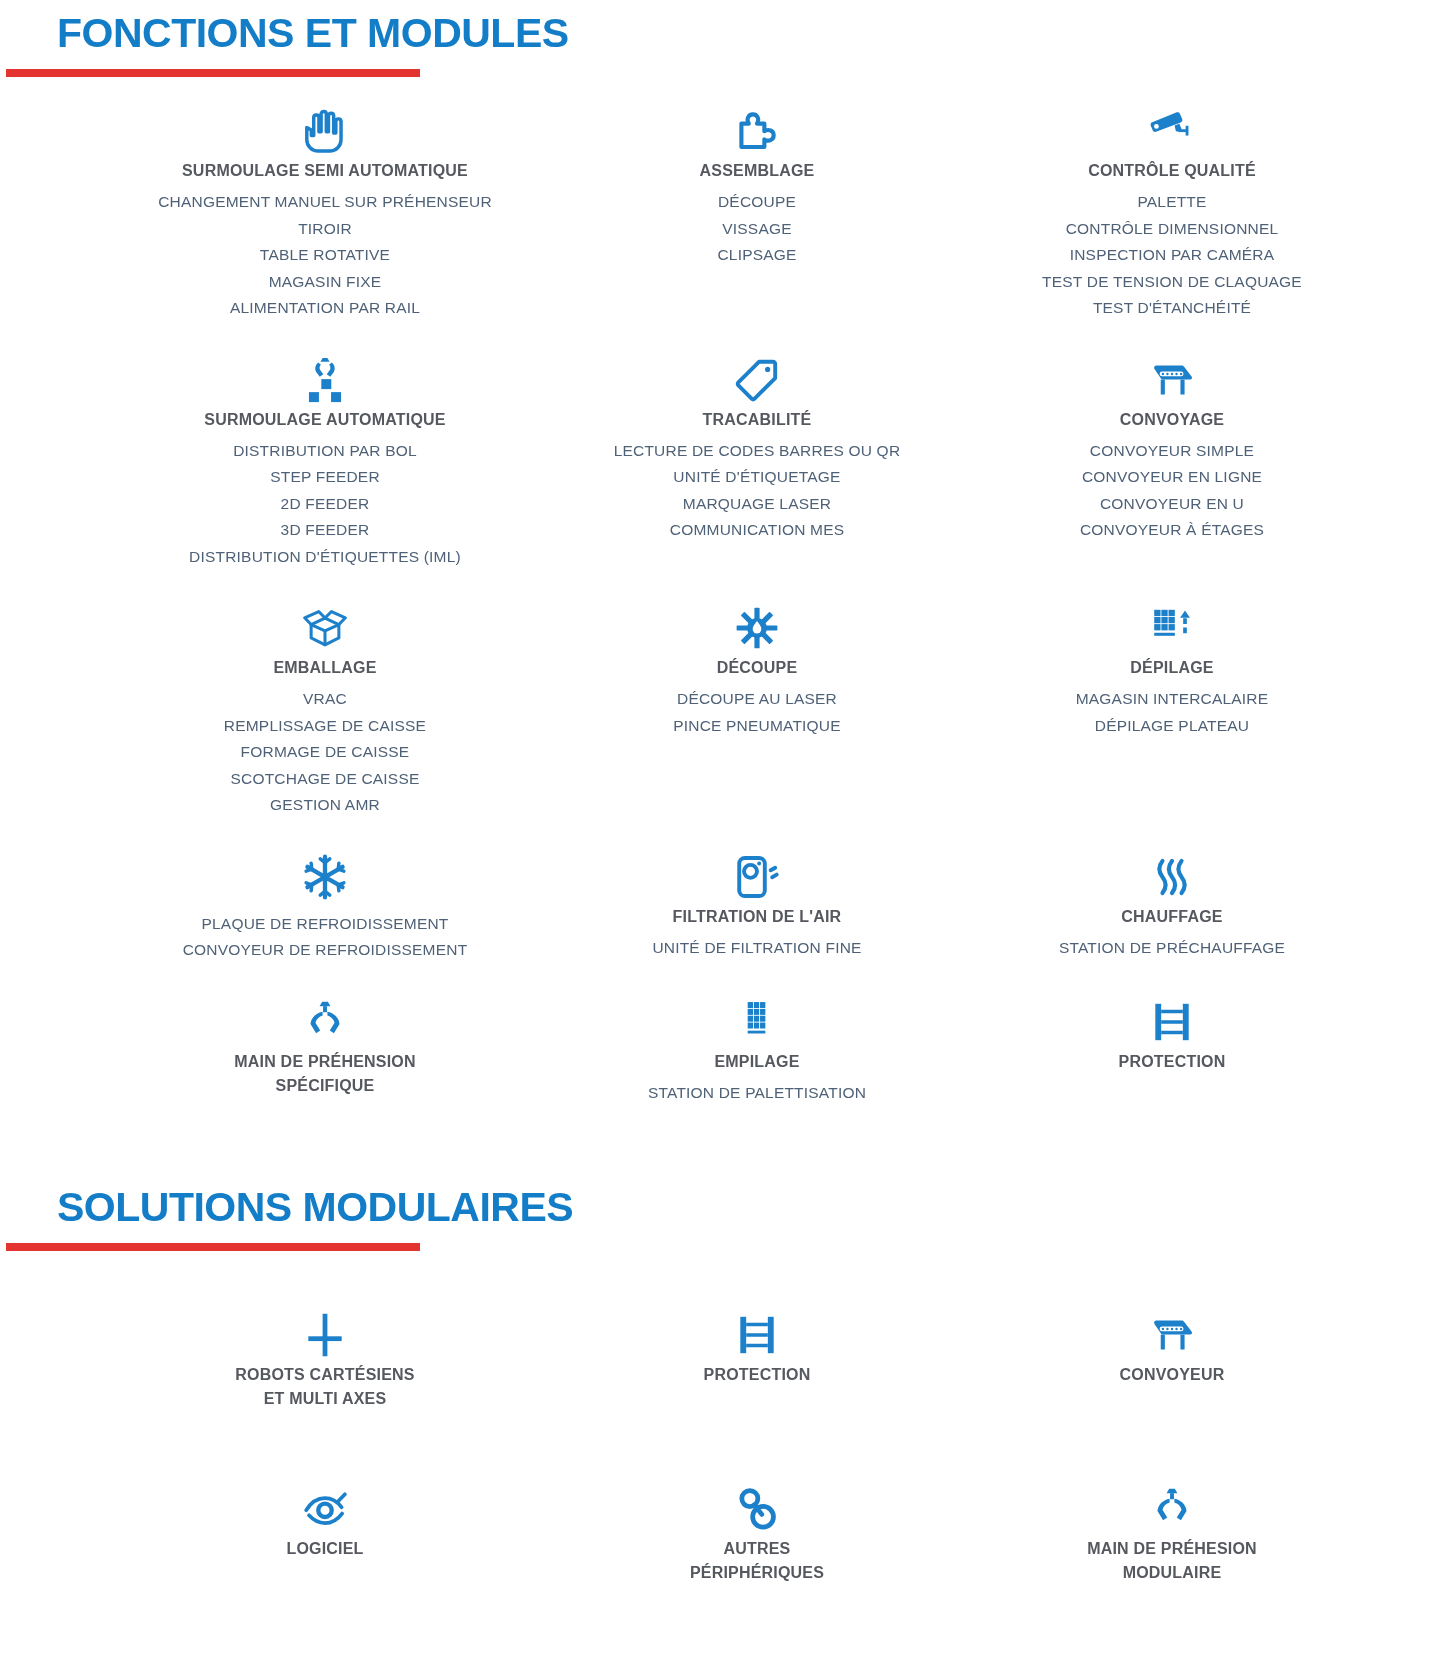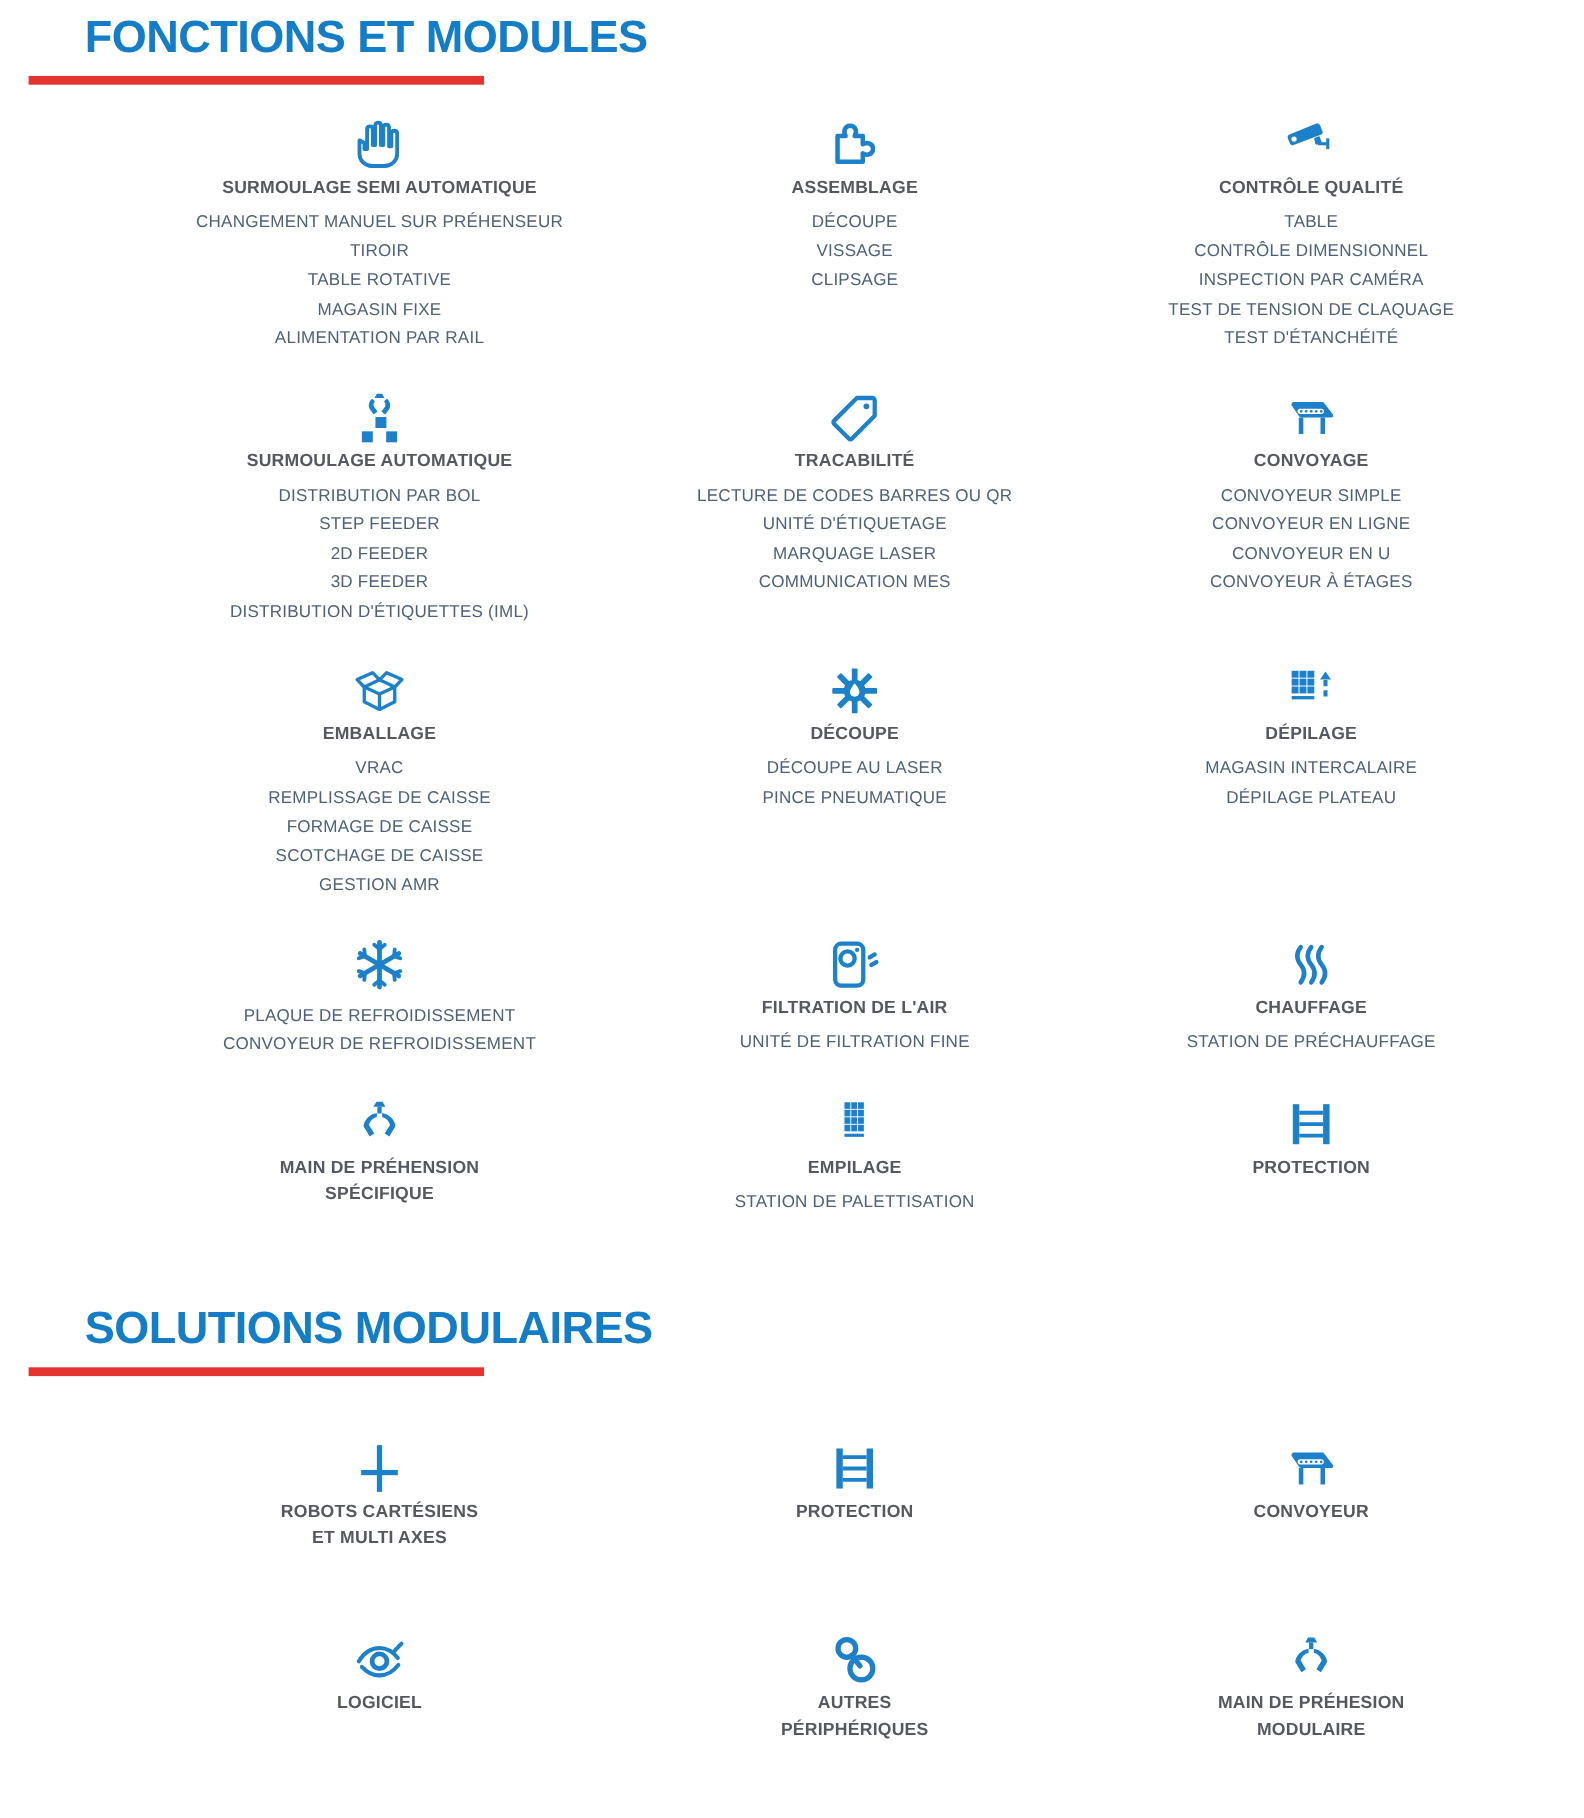--- a/index.html
+++ b/index.html
@@ -1,21 +1,21 @@
 <!DOCTYPE html>
 <html><head>
 <meta charset="utf-8">
 <style>
   html,body{margin:0;padding:0;}
   body{
     width:1440px;height:1653px;overflow:hidden;background:#ffffff;
     font-family:"Liberation Sans", sans-serif;
     -webkit-font-smoothing:antialiased;
   }
-  .page{position:relative;width:1184px;height:1653px;padding-left:20px;}
+  .page{position:relative;width:1184px;height:1653px;}
   .section-header{padding-top:10px;}
   .section-header.second{padding-top:0;margin-top:78px;}
   .section-title{
     margin:0 0 0 57px;
     font-size:41px;line-height:46px;font-weight:bold;
     color:#137dc7;letter-spacing:-0.5px;
   }
   .red-rule{width:414px;height:8px;background:#e43430;margin:13px 0 0 6px;}
   .grid{
     display:grid;
@@ -241,21 +241,21 @@
     </div>
 
     <div class="card">
       <div class="icon">
           <svg>
             <use href="#i-cctv"></use>
           </svg>
         </div>
       <h3 class="card-title">CONTRÔLE QUALITÉ</h3>
       <ul class="card-lines">
-          <li>TABLE</li>
+          <li>PALETTE</li>
           <li>CONTRÔLE DIMENSIONNEL</li>
           <li>INSPECTION PAR CAMÉRA</li>
           <li>TEST DE TENSION DE CLAQUAGE</li>
           <li>TEST D'ÉTANCHÉITÉ</li>
         </ul>
     </div>
 
     <div class="card">
       <div class="icon">
           <svg>

